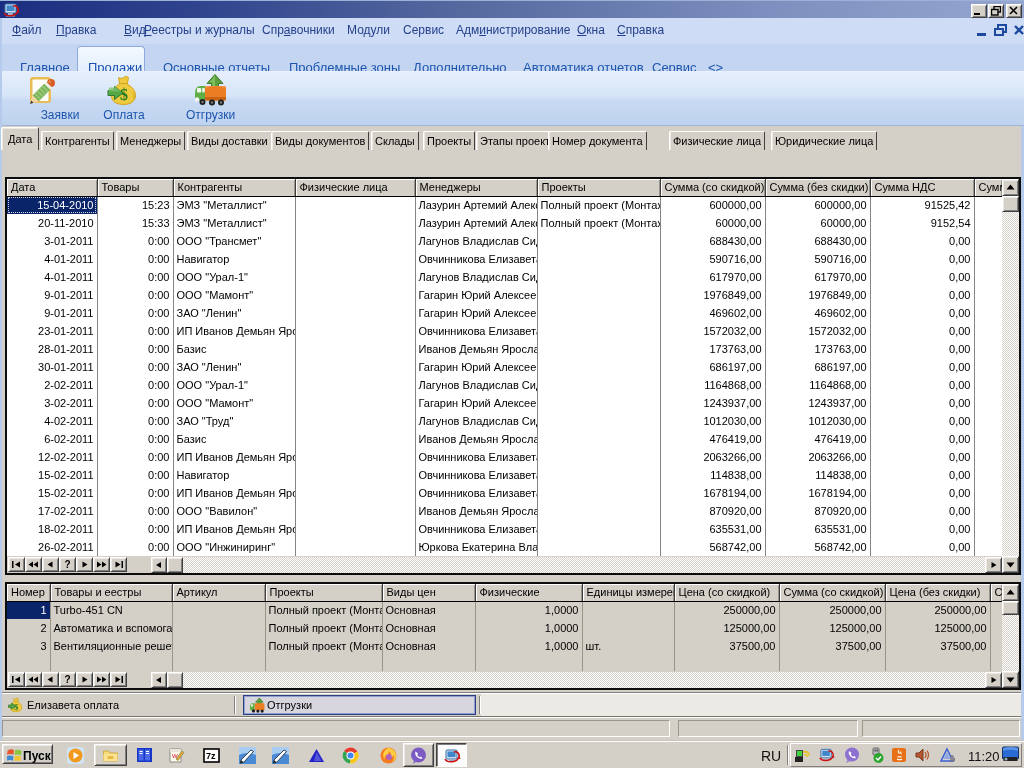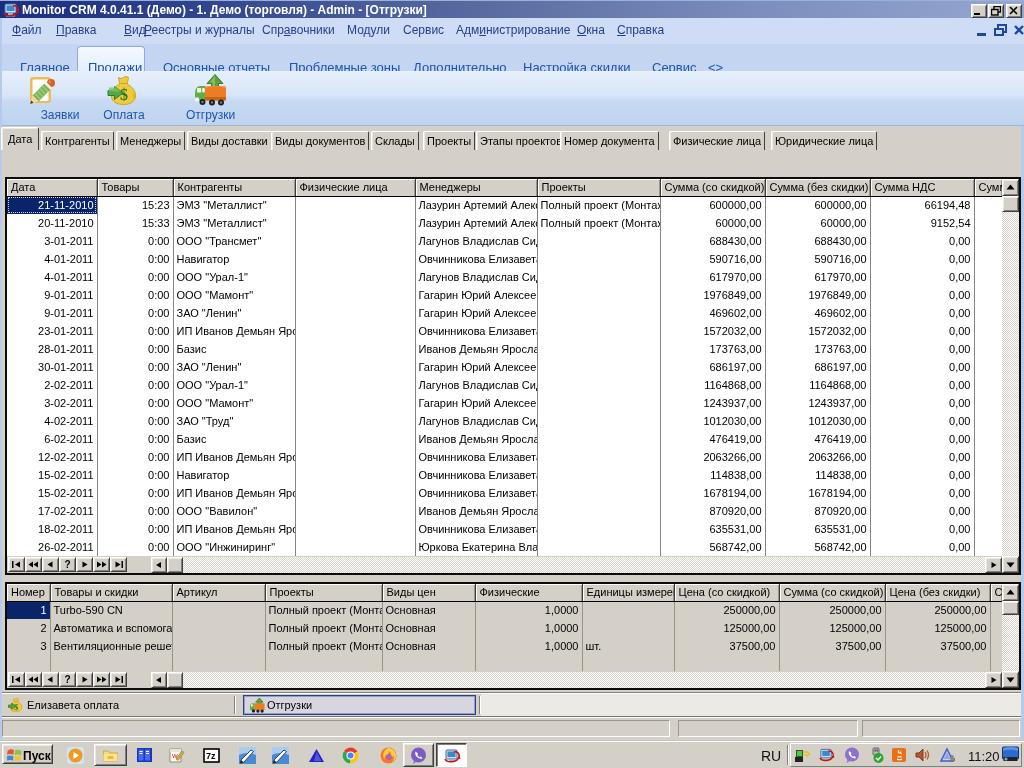--- a/index.html
+++ b/index.html
@@ -49,21 +49,20 @@
 
 <div class="a" id="tb">
  <svg class="a" style="left:3px;top:1px" width="17" height="16" viewBox="0 0 17 16">
   <rect x="2" y="2" width="11" height="9" rx="1" fill="#cfe0f2" stroke="#3a6ea5"></rect>
   <rect x="3.5" y="3.5" width="8" height="5.5" fill="#3f87c9"></rect>
   <rect x="5" y="11" width="5" height="2" fill="#9bb0c8"></rect>
   <rect x="3" y="13" width="9" height="1.5" fill="#b8c6d8"></rect>
   <path d="M1 11 C3 15 13 15 15 9 C16 5 12 3 10 4" fill="none" stroke="#cc1111" stroke-width="1.6"></path>
   <path d="M15.5 8 l1 3 -3 -0.5 z" fill="#cc1111"></path>
  </svg>
- <span class="txt">Monitor CRM 4.0.41.1 (Демо) - 1. Демо (торговля) - Admin - [Отгрузки]</span>
  <div class="wbtn" style="left:971px">
       <svg width="10" height="10">
         <rect x="0" y="7" width="6" height="2" fill="#000"></rect>
       </svg>
     </div>
  <div class="wbtn" style="left:988px">
       <svg width="10" height="10">
         <rect x="3" y="0.5" width="6.5" height="5.5" fill="none" stroke="#000" stroke-width="1.4"></rect>
         <rect x="0.5" y="3.5" width="6.5" height="5.5" fill="#d4d0c8" stroke="#000" stroke-width="1.4"></rect>
       </svg>
@@ -98,21 +97,21 @@
     </svg>
 </div>
 
 <div class="a" id="tr1">
  <div id="acttab"></div>
  <span class="t1" style="left:20px">Главное</span>
  <span class="t1" style="left:88px;color:#1a4fb0">Продажи</span>
  <span class="t1" style="left:163px">Основные отчеты</span>
  <span class="t1" style="left:289px">Проблемные зоны</span>
  <span class="t1" style="left:413px">Дополнительно</span>
- <span class="t1" style="left:523px">Настройка скидки</span>
+ <span class="t1" style="left:523px">Автоматика отчетов</span>
  <span class="t1" style="left:652px">Сервис</span>
  <span class="t1" style="left:708px">&lt;&gt;</span>
 </div>
 
 <div class="a" id="rib">
  <svg class="a" style="left:26px;top:3px" width="32" height="32" viewBox="0 0 32 32">
   <rect x="4" y="3" width="21" height="26" rx="3" fill="#e9bc55"></rect>
   <rect x="6.5" y="5.5" width="16" height="21.5" rx="1" fill="#fdfdfa"></rect>
   <circle cx="25" cy="9" r="4" fill="#d86028"></circle>
   <circle cx="23.8" cy="7.8" r="1.3" fill="#eb8a50"></circle>
@@ -153,21 +152,21 @@
 </div>
 
 <div class="a ptab on" style="left:1px">Дата</div>
 <div class="a ptab" style="left:41px">Контрагенты</div>
 <div class="a ptab" style="left:116px">Менеджеры</div>
 <div class="a ptab" style="left:187px">Виды доставки</div>
 <div class="a ptab" style="left:271px">Виды документов</div>
 <div class="a ptab" style="left:371px">Склады</div>
 <div class="a ptab" style="left:423px">Проекты</div>
 <div class="a ptab" style="left:476px">Этапы проектов</div>
-<div class="a ptab" style="left:560px">Номер документа</div>
+<div class="a ptab" style="left:548px">Номер документа</div>
 <div class="a ptab" style="left:669px">Физические лица</div>
 <div class="a ptab" style="left:771px">Юридические лица</div>
 
 <div class="a grid" style="left:5px;top:177px;width:1016px;height:398px">
 <table style="position:absolute;left:0;top:0;width:995px">
 <colgroup>
         <col style="width:90px">
         <col style="width:76px">
         <col style="width:122px">
         <col style="width:120px">
@@ -187,29 +186,29 @@
           <th>Менеджеры</th>
           <th>Проекты</th>
           <th>Сумма (со скидкой)</th>
           <th>Сумма (без скидки)</th>
           <th>Сумма НДС</th>
           <th style="border-right:none">Сумма</th>
         </tr>
       </thead>
 <tbody>
 <tr>
-          <td class="d sel">21-11-2010</td>
+          <td class="d sel">15-04-2010</td>
           <td class="d">15:23</td>
           <td>ЭМЗ "Металлист"</td>
           <td></td>
           <td>Лазурин Артемий Алексеевич</td>
           <td>Полный проект (Монтаж</td>
           <td class="d">600000,00</td>
           <td class="d">600000,00</td>
-          <td class="d">66194,48</td>
+          <td class="d">91525,42</td>
           <td></td>
         </tr>
 <tr>
           <td class="d">20-11-2010</td>
           <td class="d">15:33</td>
           <td>ЭМЗ "Металлист"</td>
           <td></td>
           <td>Лазурин Артемий Алексеевич</td>
           <td>Полный проект (Монтаж</td>
           <td class="d">60000,00</td>
@@ -450,36 +449,36 @@
         <col style="width:107px">
         <col style="width:92px">
         <col style="width:105px">
         <col style="width:106px">
         <col style="width:105px">
         <col style="width:12px">
       </colgroup>
 <thead>
         <tr>
           <th>Номер</th>
-          <th>Товары и скидки</th>
+          <th>Товары и еестры</th>
           <th>Артикул</th>
           <th>Проекты</th>
           <th>Виды цен</th>
           <th>Физические</th>
           <th>Единицы измерения</th>
           <th>Цена (со скидкой)</th>
           <th>Сумма (со скидкой)</th>
           <th>Цена (без скидки)</th>
           <th style="border-right:none">Сумма</th>
         </tr>
       </thead>
 <tbody>
 <tr>
           <td class="d" style="background:#0a246a;color:#fff">1</td>
-          <td>Turbo-590 CN</td>
+          <td>Turbo-451 CN</td>
           <td></td>
           <td>Полный проект (Монтаж</td>
           <td>Основная</td>
           <td class="d">1,0000</td>
           <td></td>
           <td class="d">250000,00</td>
           <td class="d">250000,00</td>
           <td class="d">250000,00</td>
           <td></td>
         </tr>

